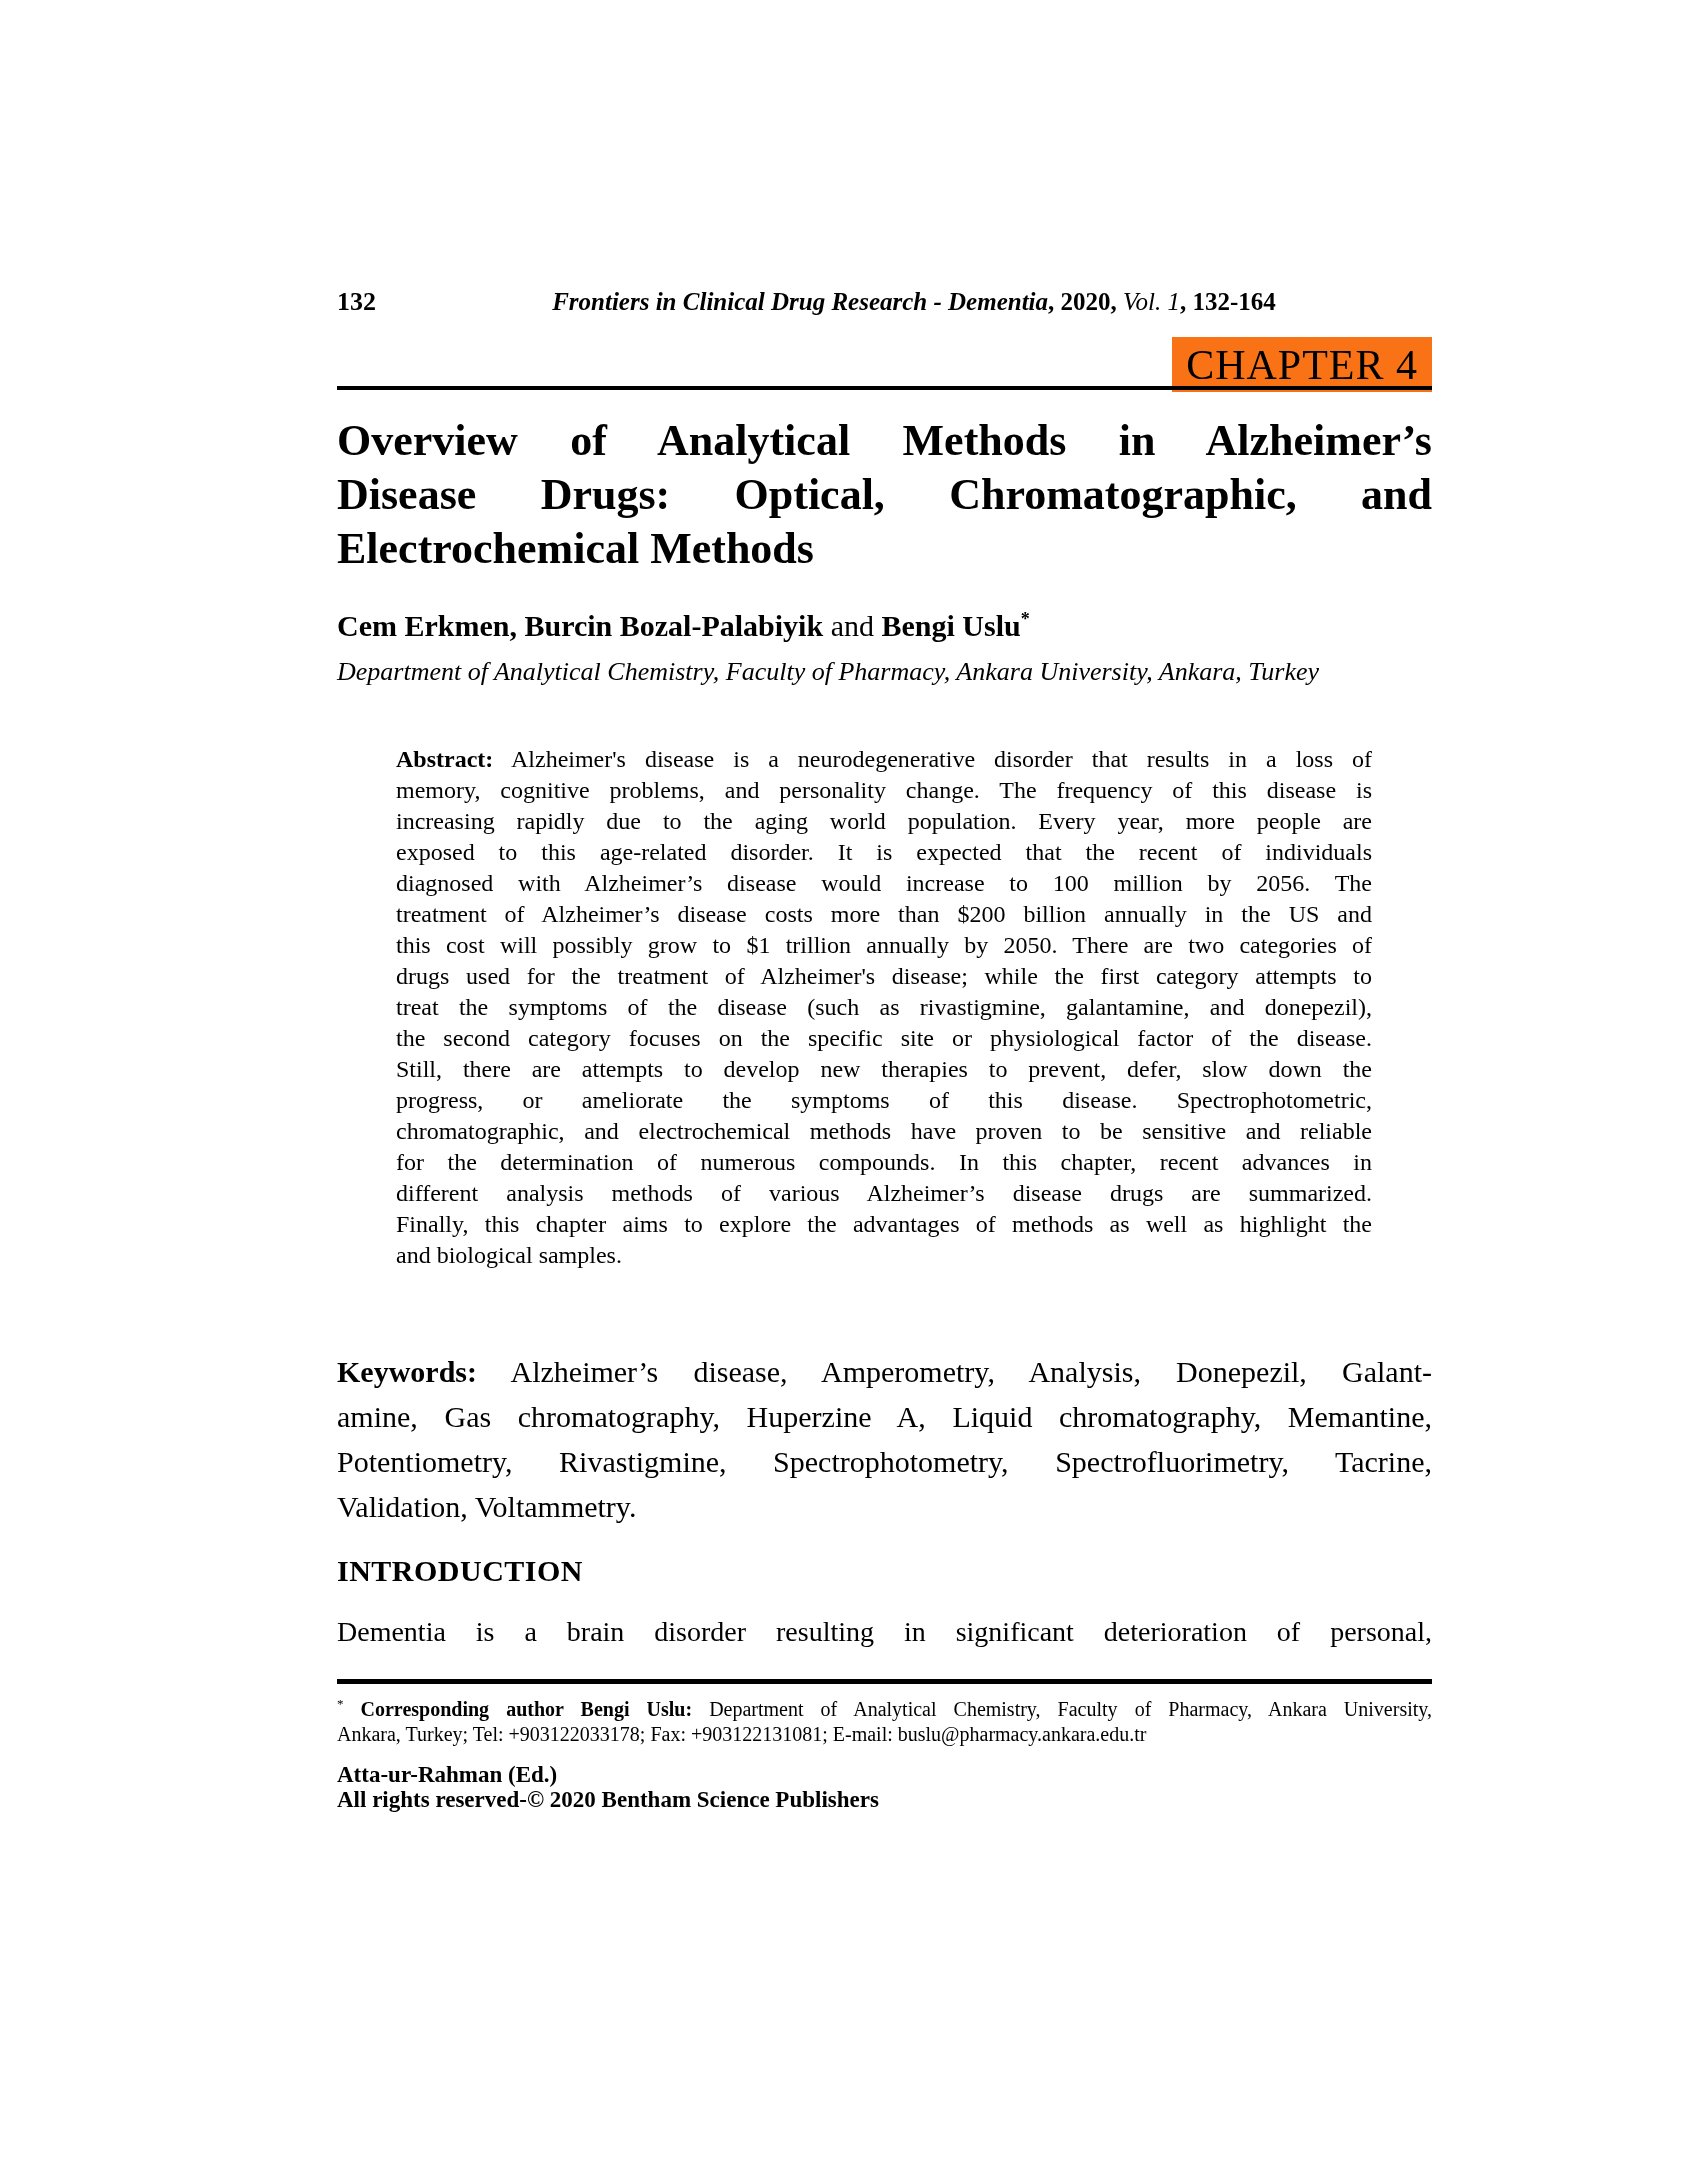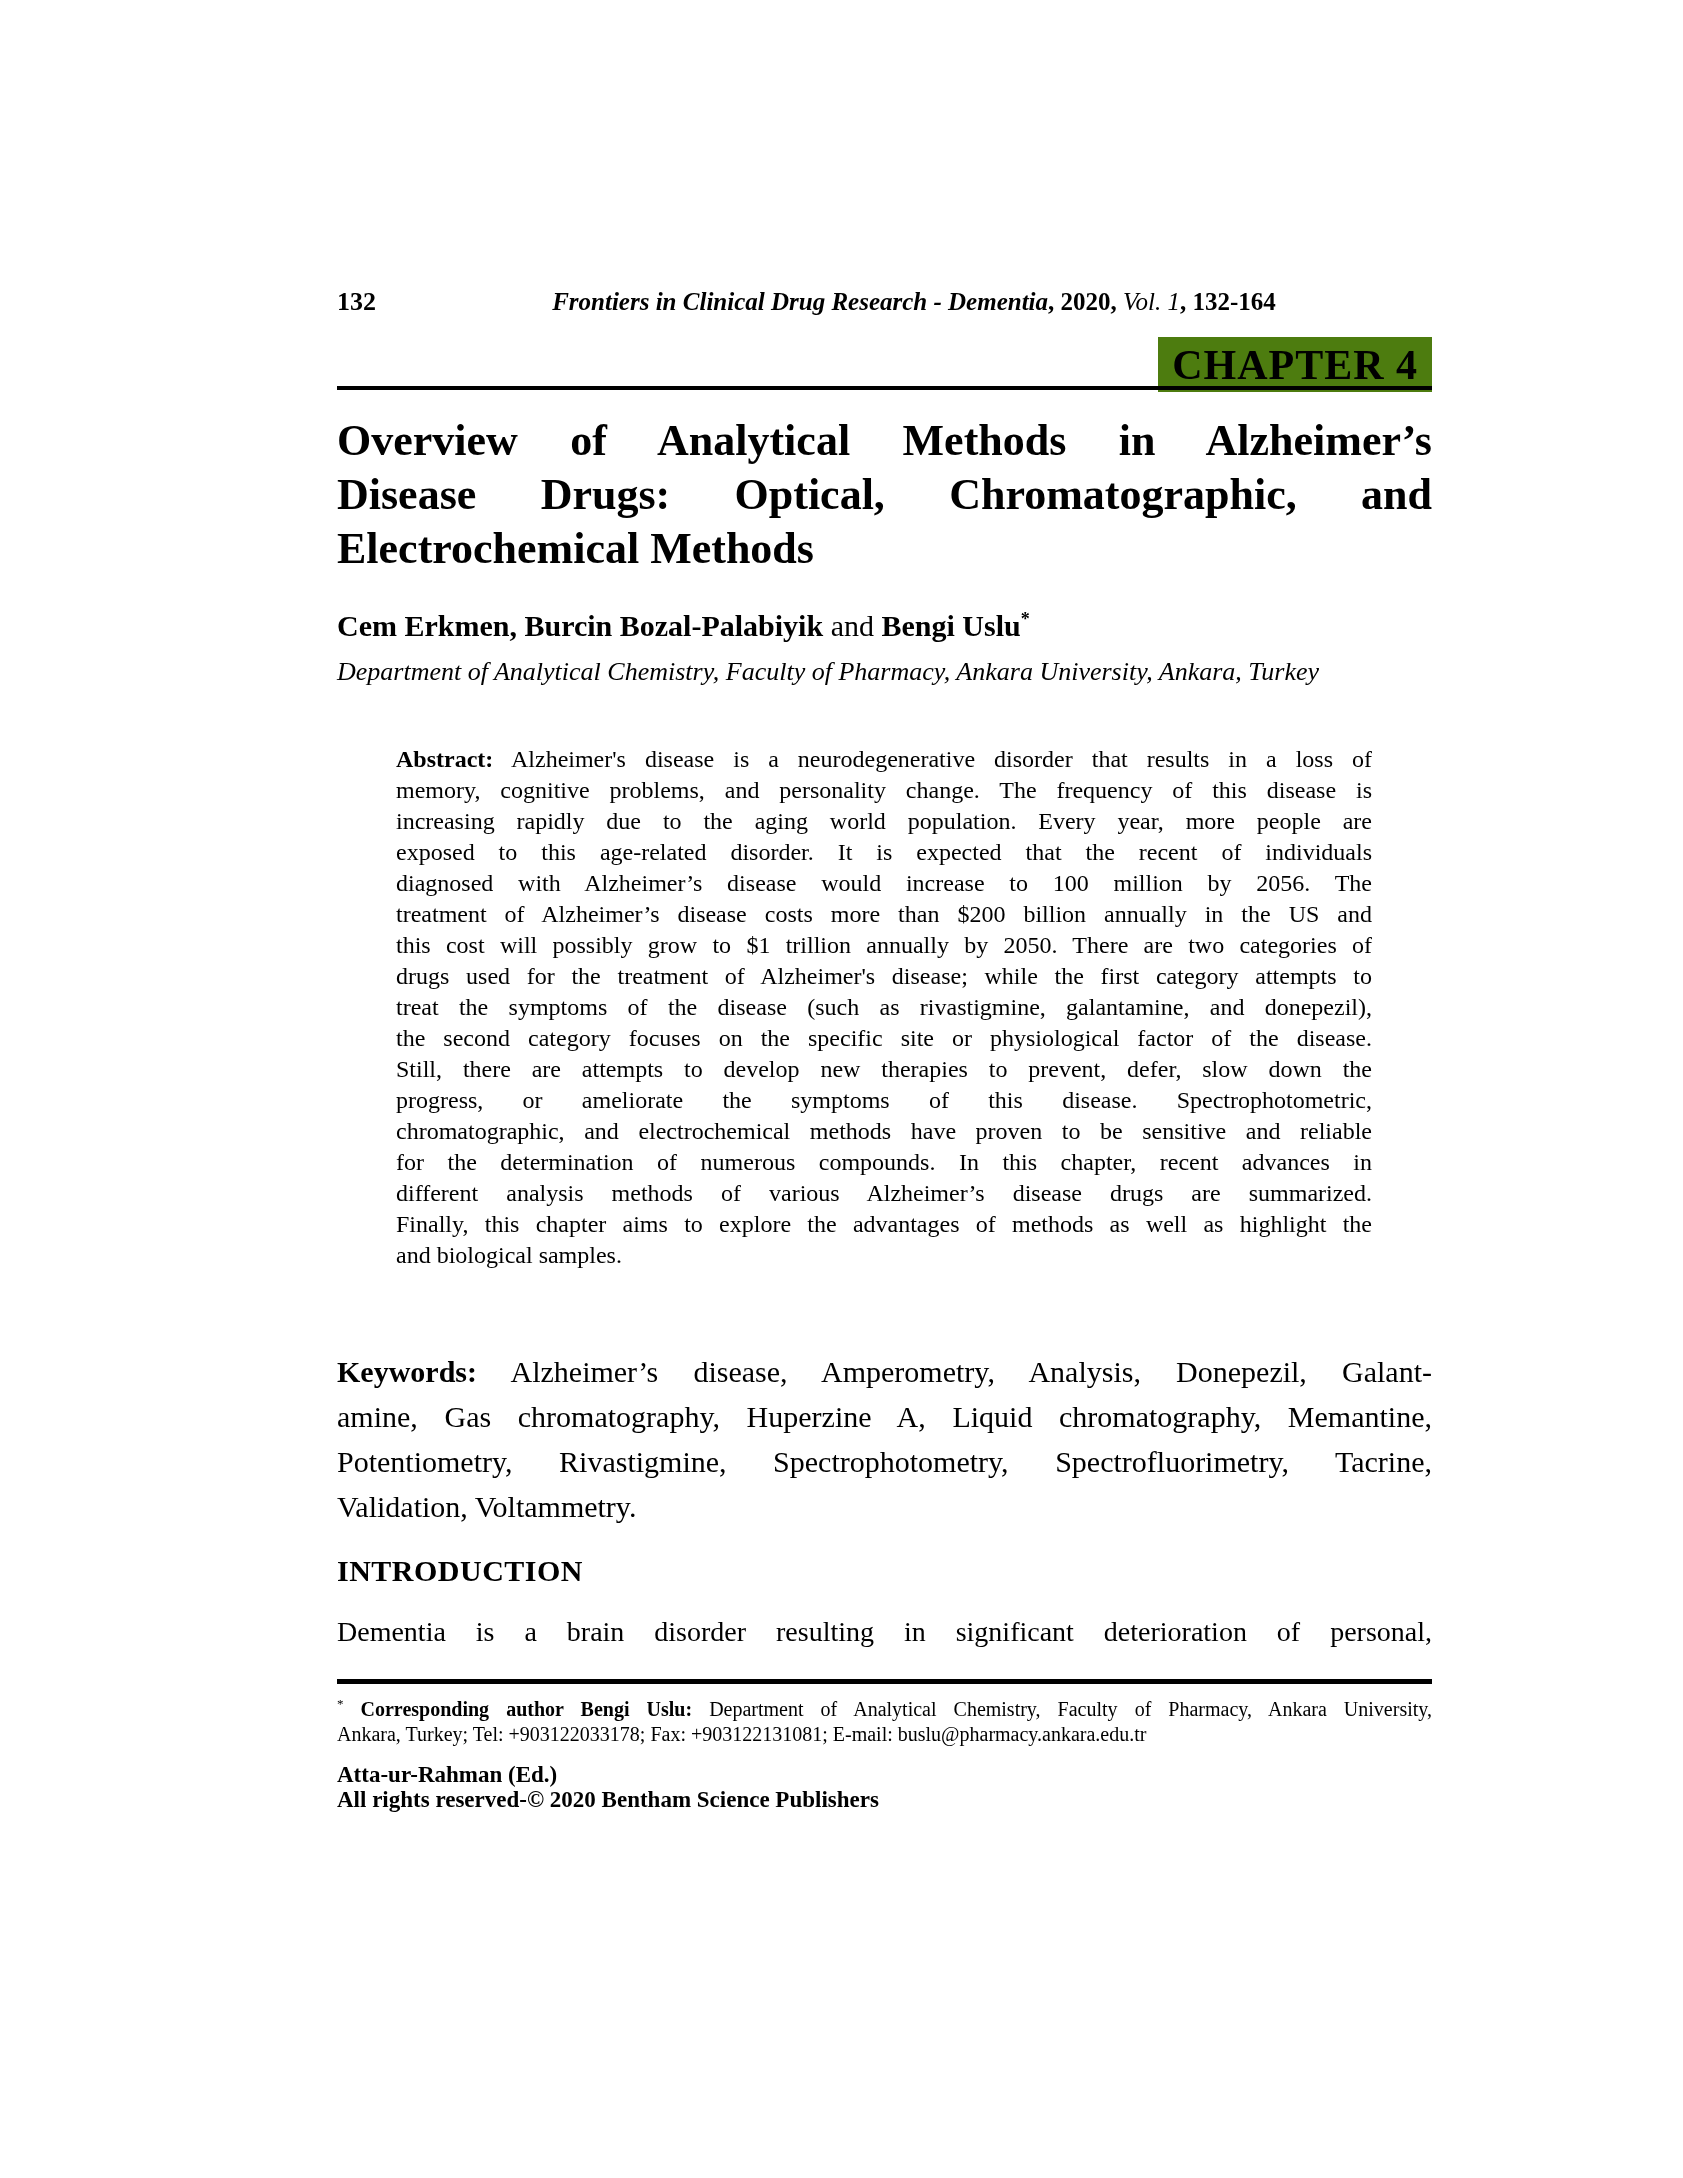--- a/index.html
+++ b/index.html
@@ -16,22 +16,22 @@
   .hdr .pagenum{font-weight:bold;font-size:26px;min-width:59px;}
   .hdr .runtitle{flex:1;text-align:center;white-space:nowrap;}
   .bi{font-weight:bold;font-style:italic;}
   .b{font-weight:bold;}
   .i{font-style:italic;}
 
   
   .chapter-rule{top:372px;height:4px;background:#000;z-index:3;}
   .chapter-box{
     position:absolute;top:323px;right:0;height:55px;z-index:2;
-    background:#4d7c0f;display:flex;align-items:center;padding:0 14px;
-    font-weight:bold;font-size:42px;letter-spacing:1px;
+    background:#f97316;display:flex;align-items:center;padding:0 14px;
+    font-weight:normal;font-size:42px;letter-spacing:1px;
   }
 
   
   .title{top:400px;font-size:44px;font-weight:bold;line-height:54px;}
   .jl{text-align:justify;text-align-last:justify;}
   .ll{text-align:left;}
 
   
   .authors{top:595px;font-size:30px;}
   .authors sup{font-size:60%;}

